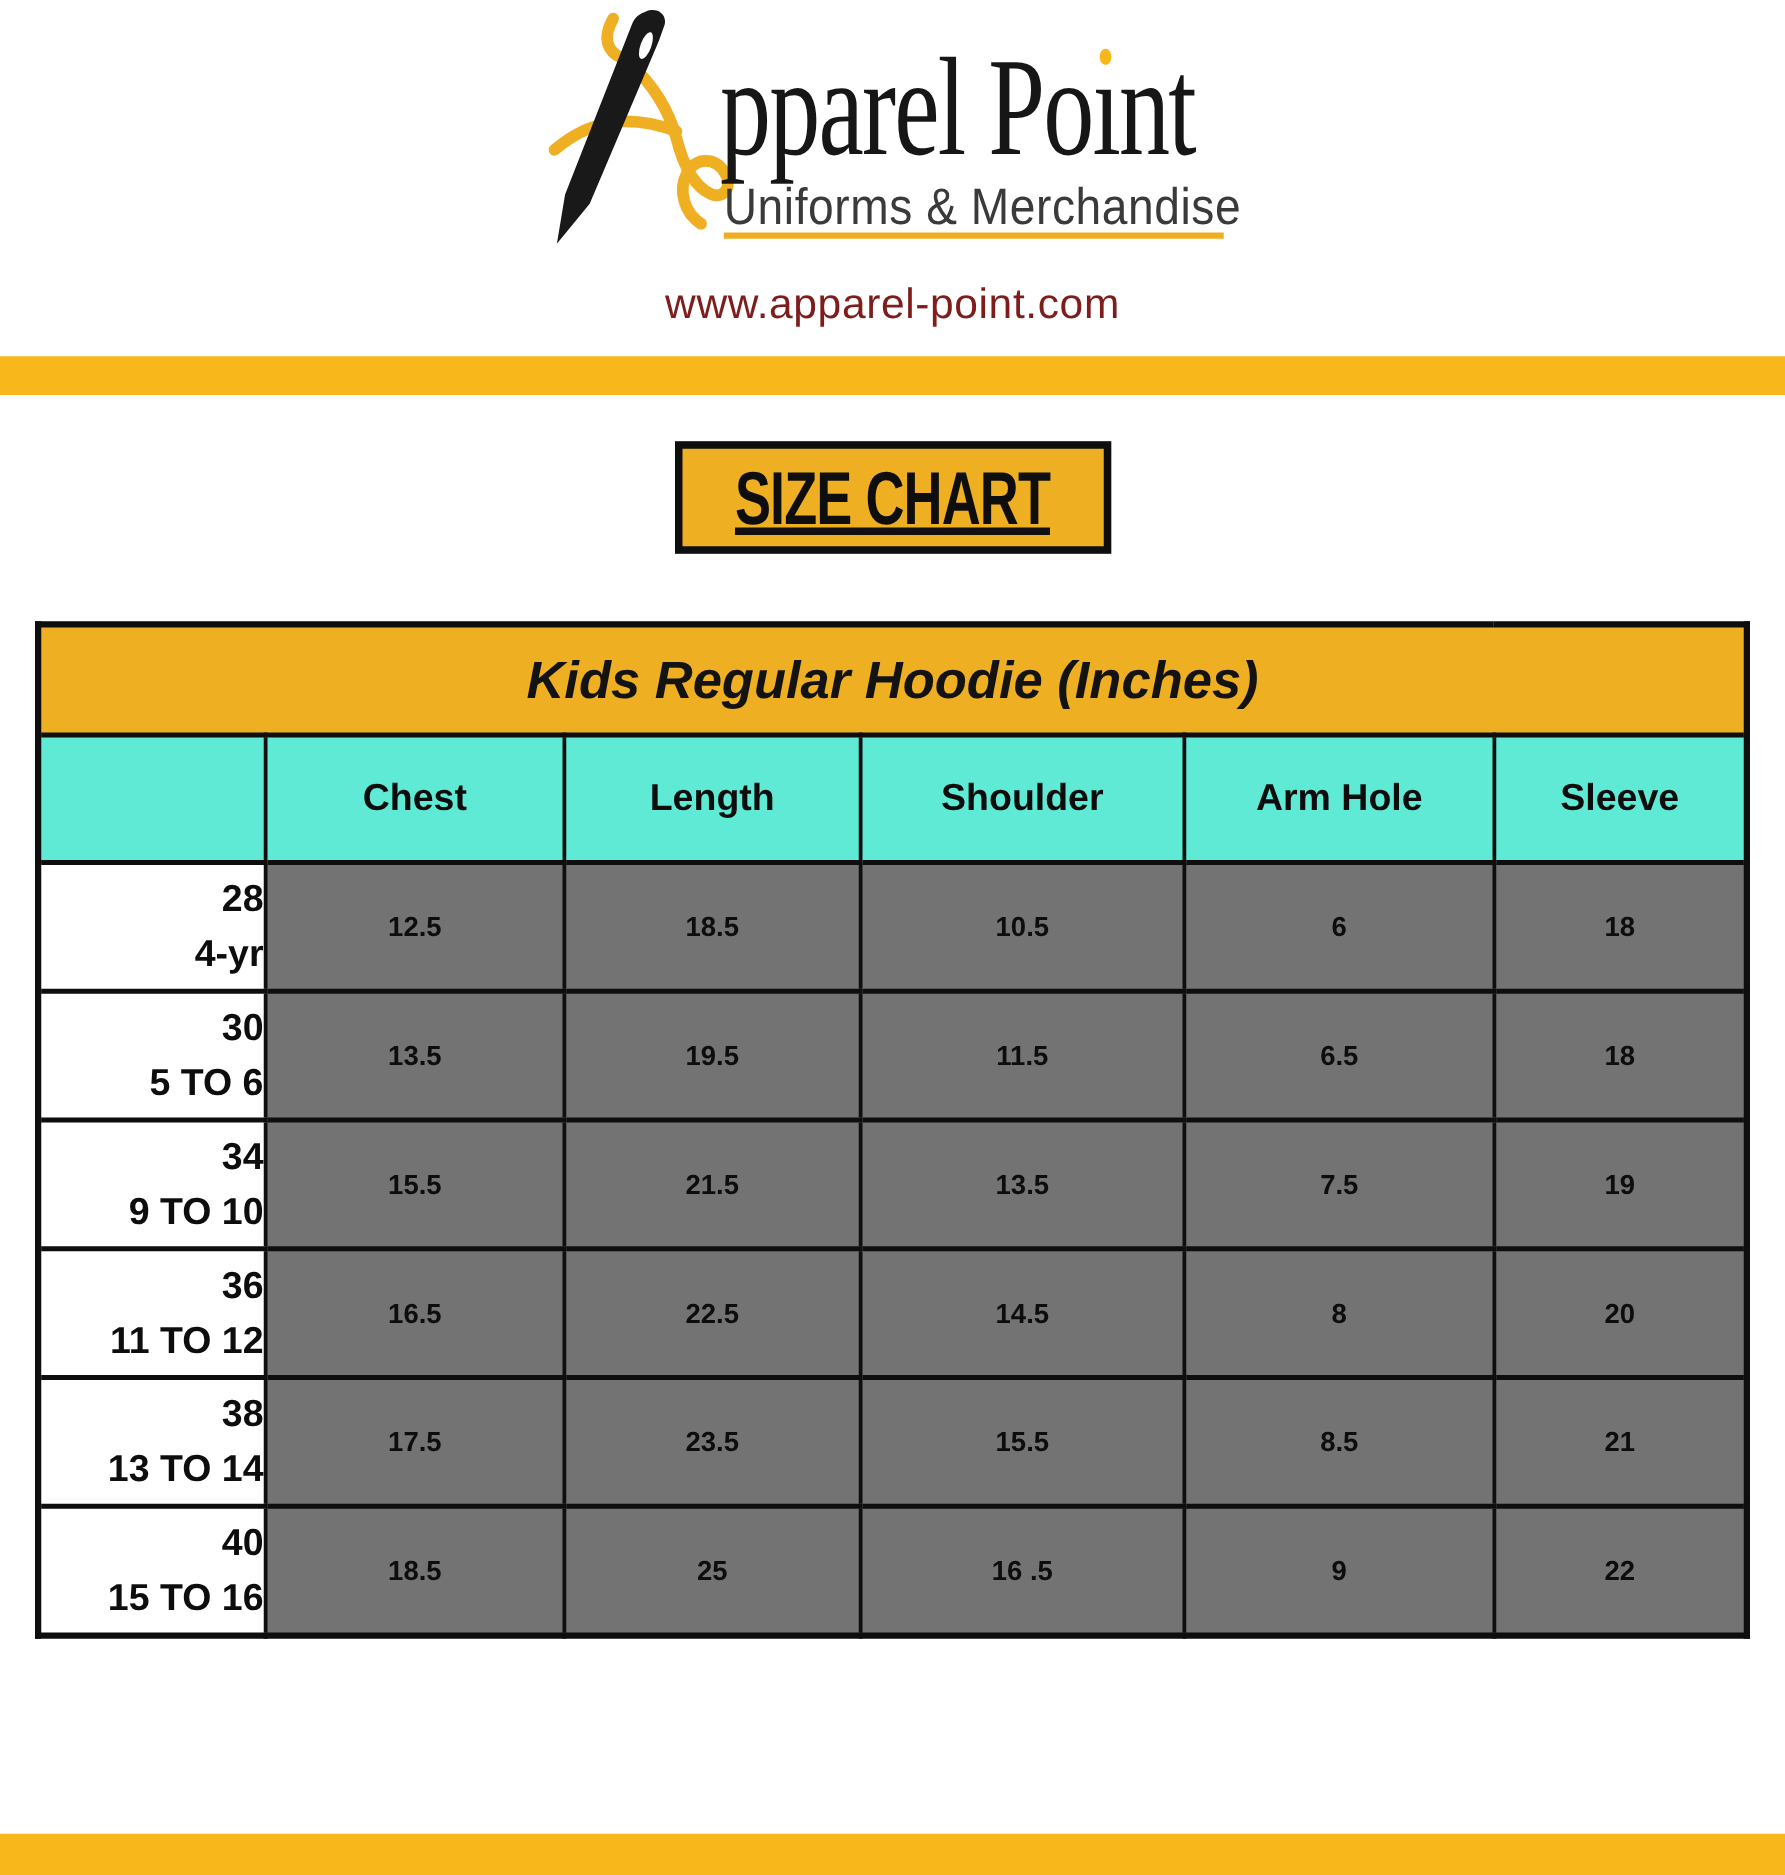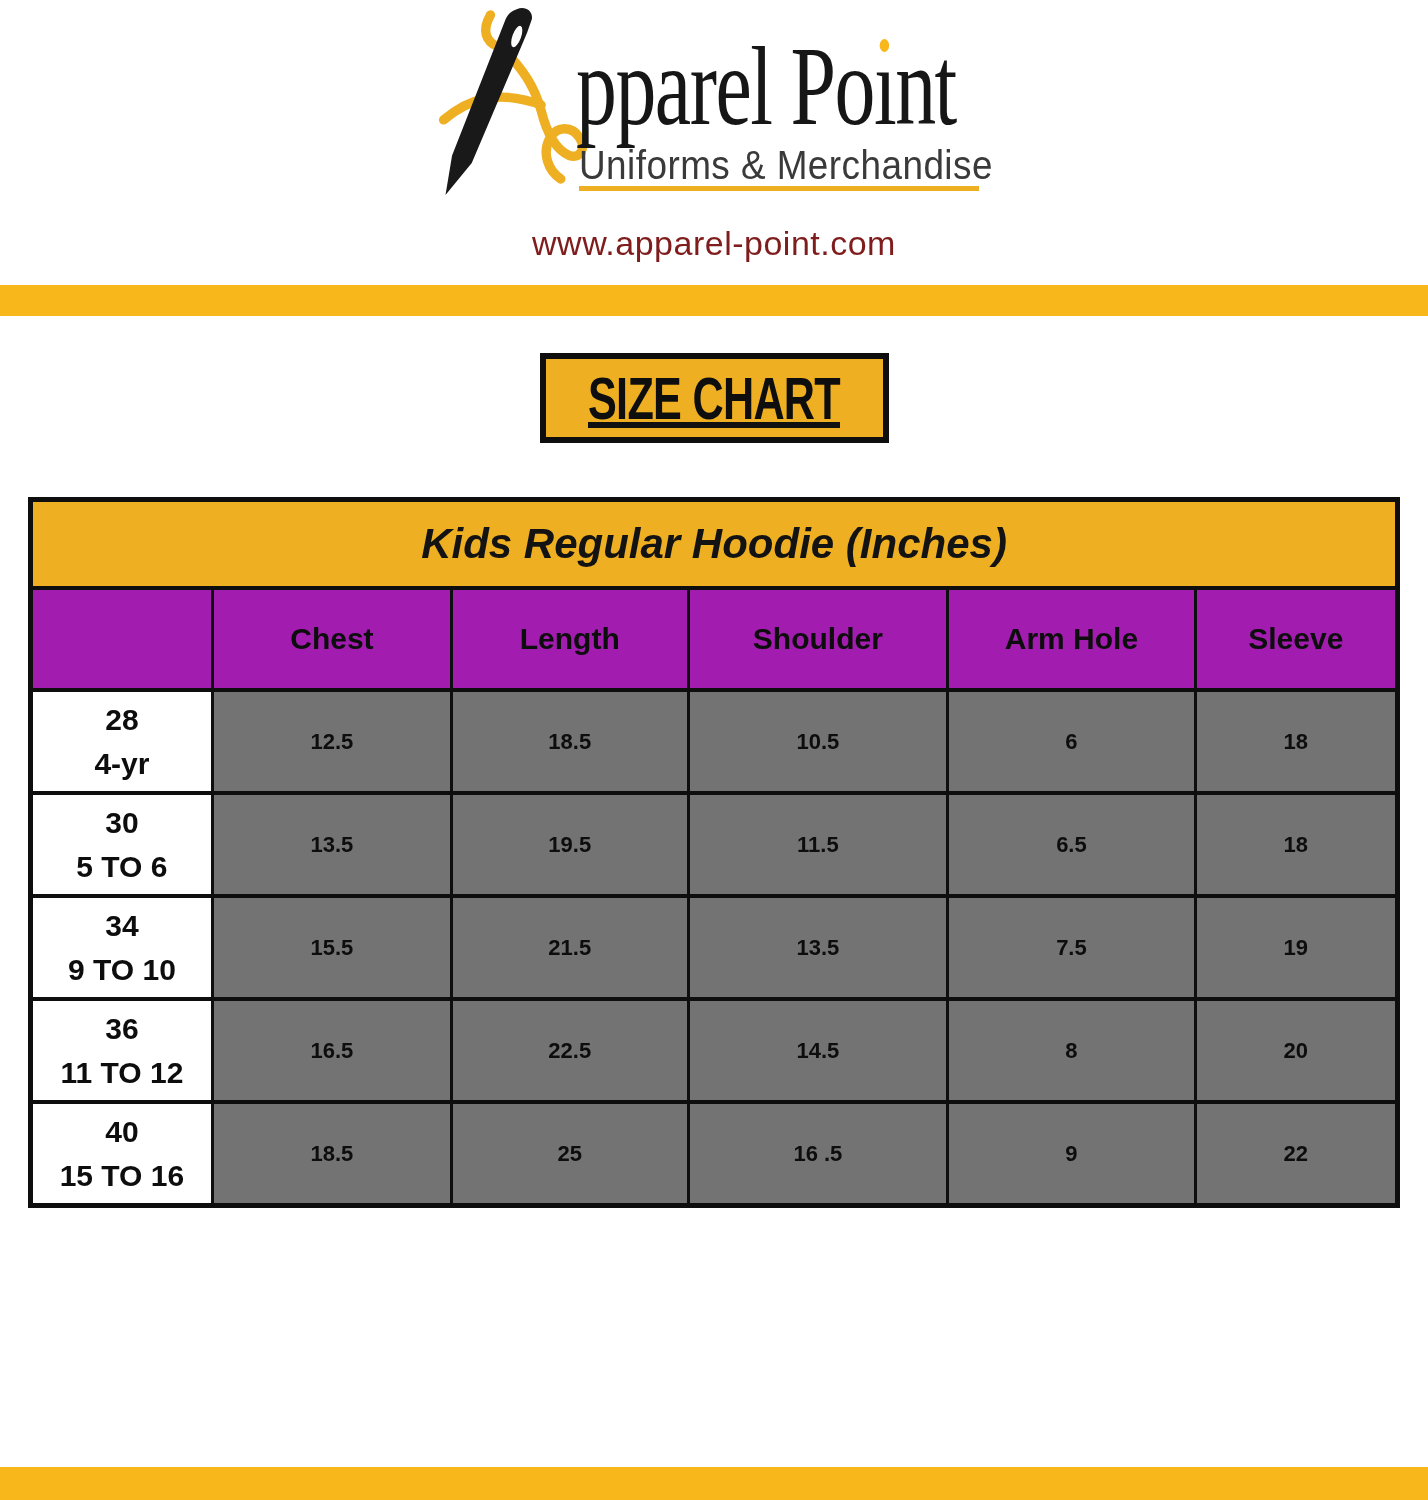--- a/index.html
+++ b/index.html
@@ -40,24 +40,24 @@
     transform:scaleX(0.72);white-space:nowrap;}
   
   .table-wrap{margin:54px 28px 0;}
   table.size-table{width:100%;border-collapse:collapse;table-layout:fixed;border:5px solid #0e0e0e;}
   .title-cell{
     background:var(--deep_yellow,#EFAF22);height:82px;border:4px solid #0e0e0e;
     text-align:center;vertical-align:middle;
   }
   .title-cell span{font-size:42px;font-weight:bold;color:#131313;letter-spacing:0;font-style:italic;}
   .col-h{height:96px;font-size:30px;font-weight:bold;text-align:center;vertical-align:middle;
-    border:3px solid #0e0e0e;background:#a21caf;color:#0d0d0d;}
+    border:3px solid #0e0e0e;background:#5eead4;color:#0d0d0d;}
   .m-cell{height:97px;font-size:22px;font-weight:bold;text-align:center;vertical-align:middle;
     border:3px solid #0e0e0e;border-top-width:4px;color:#0d0d0d;background:#737373;}
-  .size-cell{border:3px solid #0e0e0e;border-top-width:4px;text-align:center;vertical-align:middle;
+  .size-cell{border:3px solid #0e0e0e;border-top-width:4px;text-align:right;vertical-align:middle;
     background:#ffffff;padding:0;}
   .size-num,.size-age{font-size:30px;font-weight:bold;line-height:44px;color:#0d0d0d;}
 </style>
 </head>
 <body>
 
 <header class="header">
   <div class="logo">
     <svg class="needle" width="150" height="195" viewBox="0 0 160 205" aria-hidden="true">
       <path class="thread" d="M6,120 C34,96 66,88 110,104"></path>
@@ -146,20 +146,31 @@
       <div class="size-age">11 TO 12</div>
     </td>
     <td class="m-cell">16.5</td>
     <td class="m-cell">22.5</td>
     <td class="m-cell">14.5</td>
     <td class="m-cell">8</td>
     <td class="m-cell">20</td>
   </tr>
         <tr class="data-row">
     <td class="size-cell">
+      <div class="size-num">38</div>
+      <div class="size-age">13 TO 14</div>
+    </td>
+    <td class="m-cell">17.5</td>
+    <td class="m-cell">23.5</td>
+    <td class="m-cell">15.5</td>
+    <td class="m-cell">8.5</td>
+    <td class="m-cell">21</td>
+  </tr>
+        <tr class="data-row">
+    <td class="size-cell">
       <div class="size-num">40</div>
       <div class="size-age">15 TO 16</div>
     </td>
     <td class="m-cell">18.5</td>
     <td class="m-cell">25</td>
     <td class="m-cell">16 .5</td>
     <td class="m-cell">9</td>
     <td class="m-cell">22</td>
   </tr>
       </tbody>

